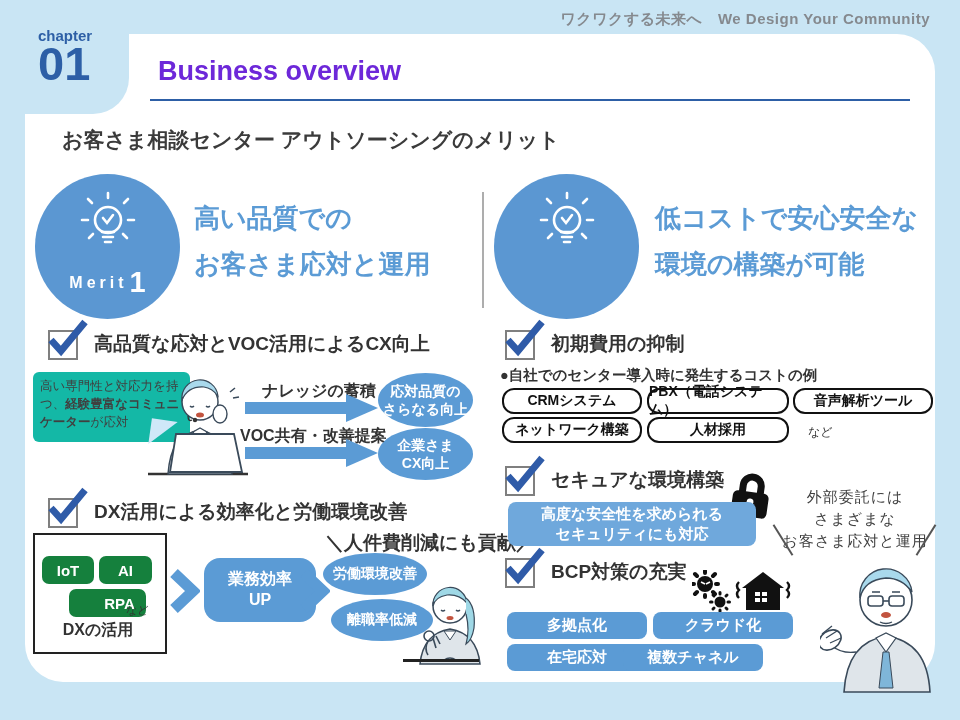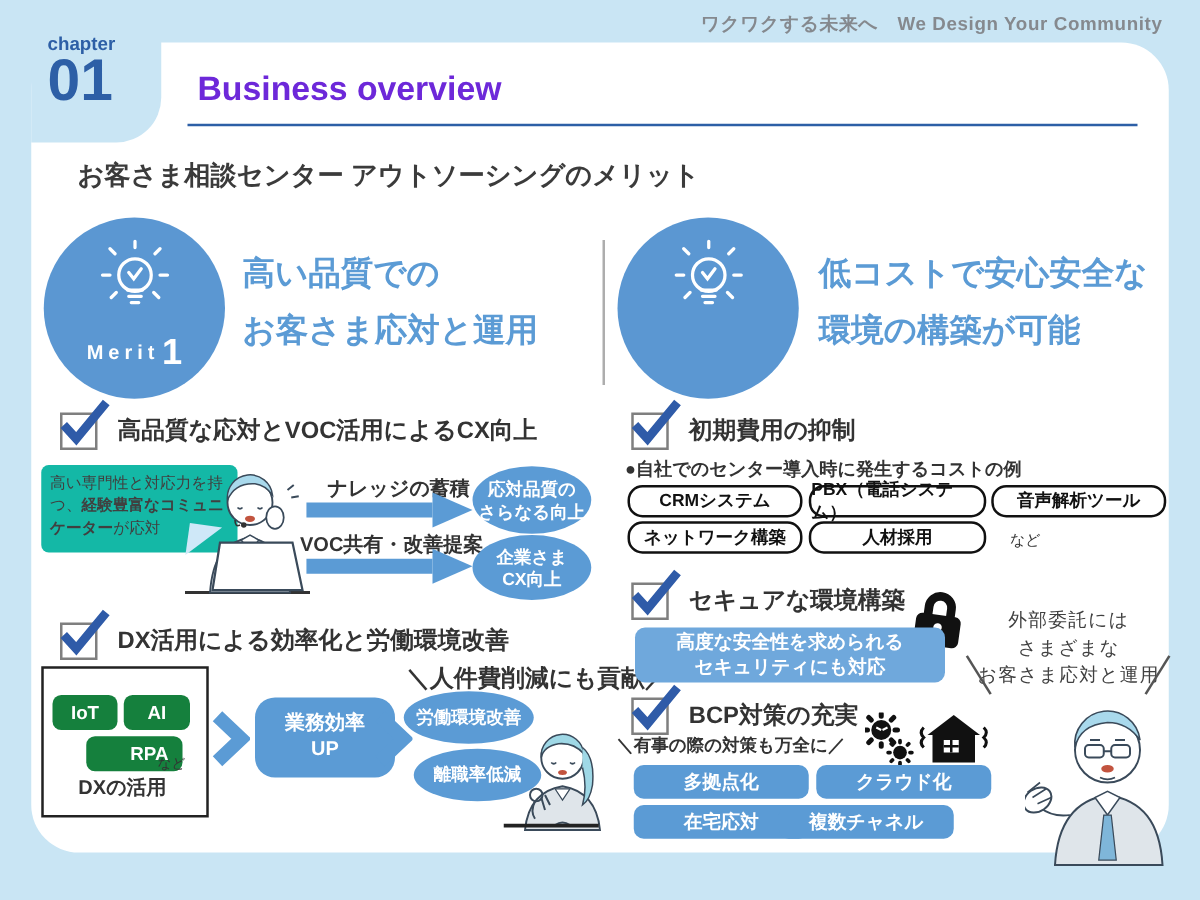--- a/index.html
+++ b/index.html
@@ -275,21 +275,20 @@
     <g>
       <path d="M47,12 q-4,4 0,8 q-4,4 0,8" stroke="#111" stroke-width="2.4" fill="none"></path>
       <path d="M95,12 q4,4 0,8 q4,4 0,8" stroke="#111" stroke-width="2.4" fill="none"></path>
       <polygon points="71,2 92,18 50,18" fill="#111"></polygon>
       <rect x="54" y="18" width="34" height="22" fill="#111"></rect>
       <rect x="63" y="22" width="12" height="10" fill="#fff"></rect>
       <path d="M69,22 v10 M63,27 h12" stroke="#111" stroke-width="2"></path>
     </g>
   </svg>
 
-  <div class="note" style="left:493px;top:588px;font-size:14px;">＼有事の際の対策も万全に／</div>
 
   <div class="measure-box" style="left:507px;top:612px;">多拠点化</div>
   <div class="measure-box" style="left:653px;top:612px;">クラウド化</div>
   <div class="measure-box" style="left:507px;top:644px;">在宅応対</div>
   <div class="measure-box" style="left:623px;top:644px;">複数チャネル</div>
 
   <svg class="abs" style="left:820px;top:548px;" width="128" height="145" viewBox="0 0 128 145">
     <path d="M24,144 C26,110 40,92 66,88 C94,92 108,110 110,144 Z" fill="#dfe5ea" stroke="#3a4a5a" stroke-width="1.6"></path>
     <path d="M56,90 L66,104 L76,90 L66,85 Z" fill="#fff" stroke="#3a4a5a" stroke-width="1.2"></path>
     <path d="M63,104 l6,0 l4,36 l-14,0 Z" fill="#7fb6d9" stroke="#3a4a5a" stroke-width="1"></path>

